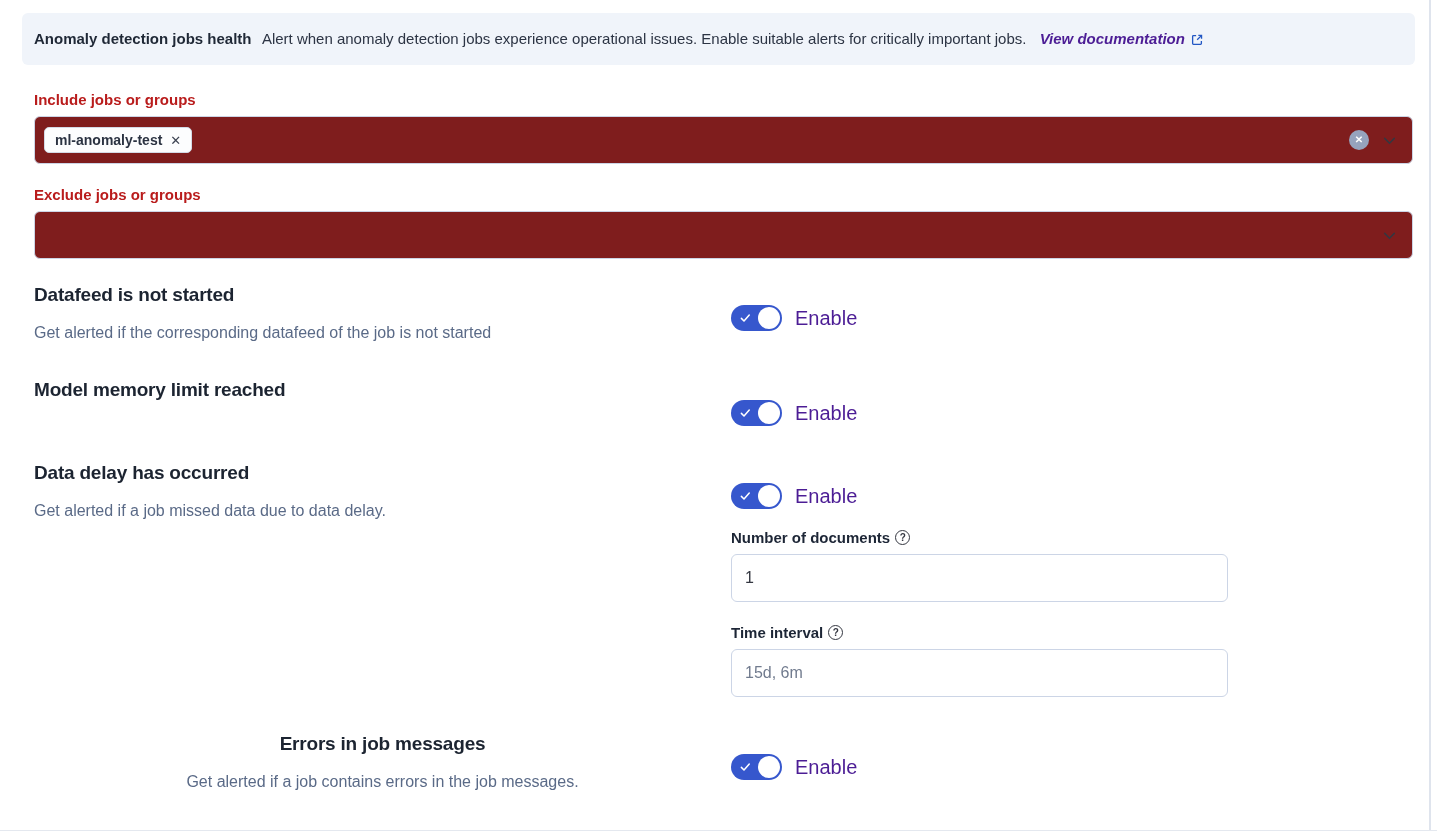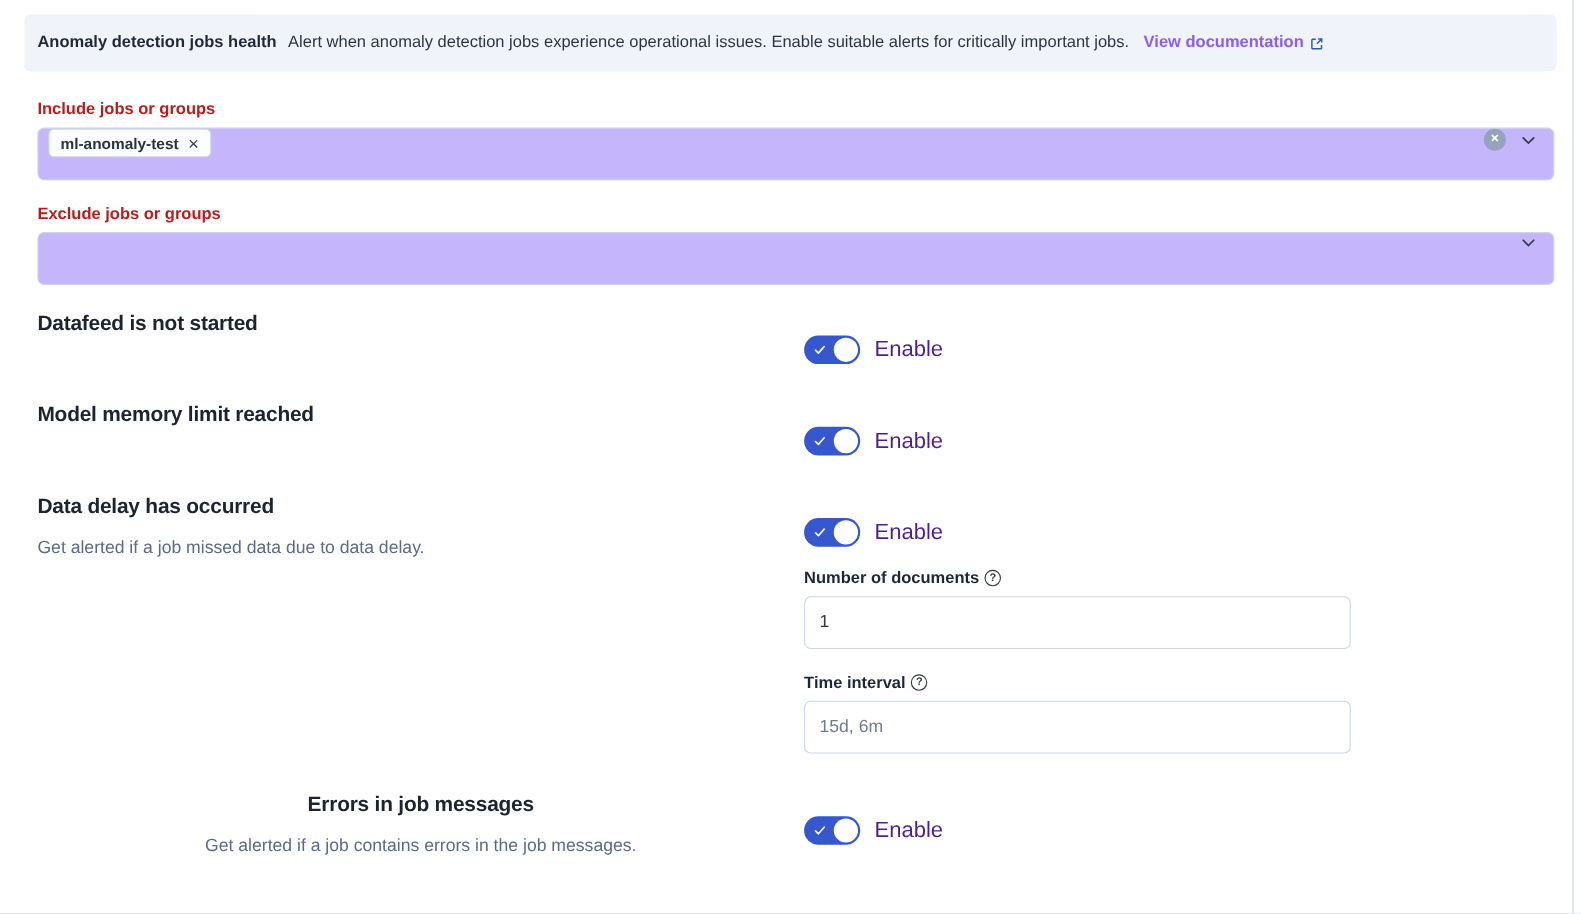--- a/index.html
+++ b/index.html
@@ -18,40 +18,40 @@
     margin: 13px 22px 0 22px;
     background: #f0f4fa;
     border-radius: 6px;
     padding: 16px 12px;
     font-size: 15px;
     line-height: 20px;
   }
   .banner-title { font-weight: 700; color: #1f2836; margin-right: 7px; }
   .banner-desc { color: #2c3444; }
   .doc-link {
-    color: #8b5cf6; font-weight: 700; text-decoration: none;
+    color: #4c1d95; font-weight: 700; text-decoration: none;
     margin-left: 9px; white-space: nowrap; cursor: pointer;
-    display: inline-flex; align-items: center; gap: 5px;
+    display: inline-flex; align-items: center; gap: 5px; font-style: italic;
   }
   .doc-link svg { position: relative; top: 1px; }
 
   
   .form { padding: 0 24px 0 34px; }
   .field-label {
     display: block; font-size: 15px; font-weight: 700;
     color: #b91c1c; line-height: 17px;
   }
   .lbl-include { margin: 26px 0 8px; }
   .lbl-exclude { margin: 22px 0 8px; }
 
   .combobox {
     width: 1379px; height: 48px;
     border: 1px solid #ccd5e6; border-radius: 6px;
-    background: #c4b5fd;
-    display: flex; align-items: flex-start;
+    background: #7f1d1d;
+    display: flex; align-items: center;
     padding: 0 14px 0 9px;
     cursor: pointer;
   }
   .pill {
     display: inline-flex; align-items: center; gap: 8px;
     border: 1px solid #d3dae6; background: #fcfdfe;
     border-radius: 5px; padding: 4px 10px;
     font-size: 14px; font-weight: 600; color: #2b3342;
   }
   .pill-x { font-size: 13px; font-weight: 400; color: #3c4352; cursor: pointer; line-height: 1; }
@@ -148,20 +148,21 @@
     <span class="combo-controls">
       <svg width="17" height="17" viewBox="0 0 16 16" fill="none" stroke="#343741" stroke-width="1.4" stroke-linecap="round">
         <path d="M3.5 6l4.5 4.5L12.5 6"></path>
       </svg>
     </span>
   </div>
 
   <div class="section sec-1">
     <div class="section-left">
       <div class="section-title">Datafeed is not started</div>
+      <div class="section-desc">Get alerted if the corresponding datafeed of the job is not started</div>
     </div>
     <div class="section-right">
       <div class="toggle-row">
         <span class="switch">
           <svg class="check" width="13" height="12" viewBox="0 0 16 16" fill="none" stroke="#ffffff" stroke-width="2" stroke-linecap="round" stroke-linejoin="round">
               <path d="M2.5 8.5L6 12l7-8"></path>
             </svg>
           <span class="thumb"></span>
         </span>
         <span class="enable-label">Enable</span>

